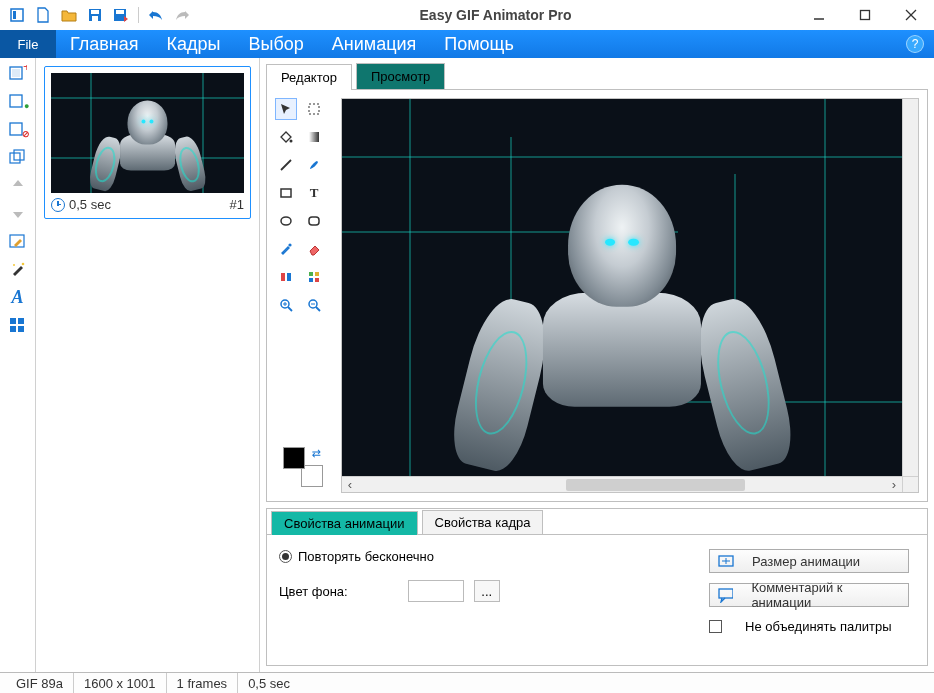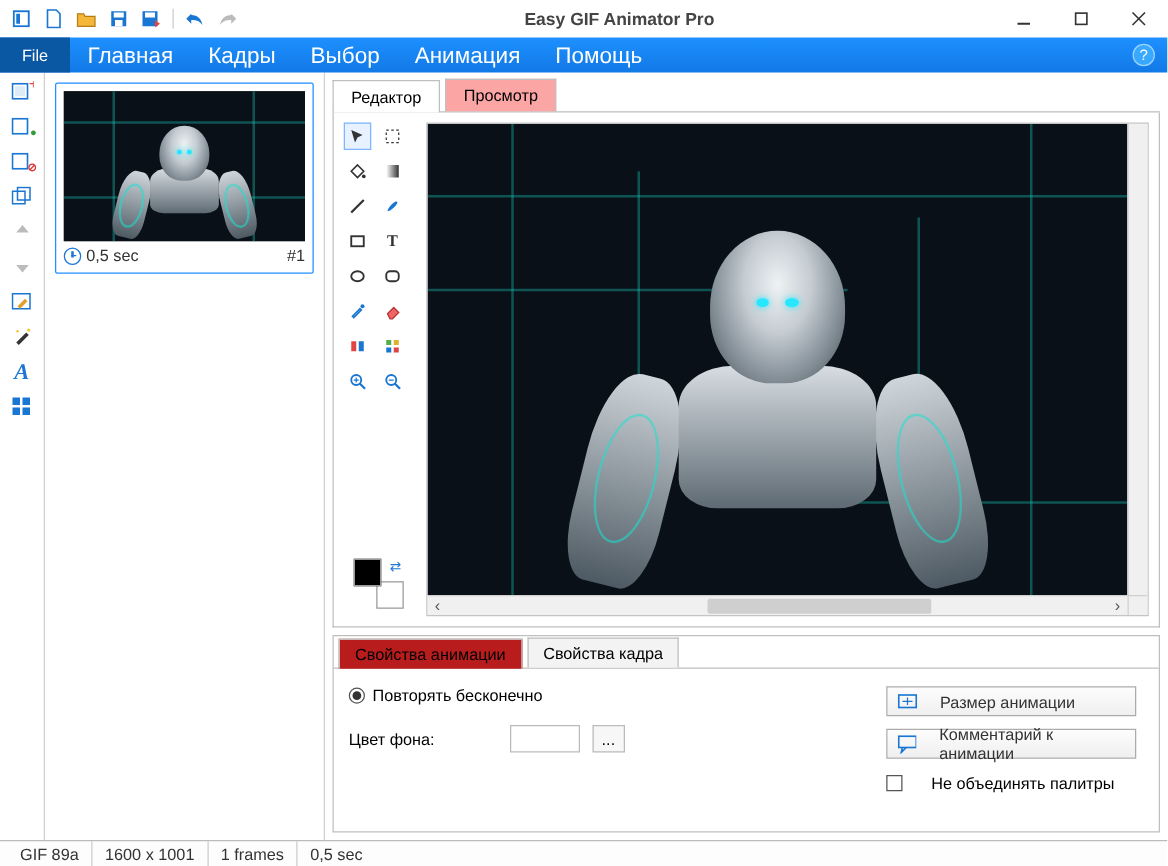--- a/index.html
+++ b/index.html
@@ -34,21 +34,21 @@
 .frame-info { display: flex; align-items: center; justify-content: space-between; padding-top: 4px; color: #333; }
 .clock { width: 14px; height: 14px; border: 1.5px solid #1976d2; border-radius: 50%; position: relative; display: inline-block; margin-right: 4px; }
 .clock::before { content:""; position:absolute; left:5px; top:2px; width:1.5px; height:5px; background:#1976d2; transform-origin:bottom; transform:rotate(0deg);}
 .clock::after { content:""; position:absolute; left:5px; top:5px; width:4px; height:1.5px; background:#1976d2;}
 
 
 .right-area { flex: 1; display: flex; flex-direction: column; padding: 4px 6px 6px 6px; }
 
 
 .editor-tabs { height: 28px; display: flex; align-items: flex-end; border-bottom: 1px solid #bfbfbf; }
-.ed-tab { height: 26px; padding: 0 14px; display: flex; align-items: center; border: 1px solid #bfbfbf; border-bottom: none; margin-right: 4px; background: #fca5a5; position: relative; }
+.ed-tab { height: 26px; padding: 0 14px; display: flex; align-items: center; border: 1px solid #bfbfbf; border-bottom: none; margin-right: 4px; background: #0f766e; position: relative; }
 .ed-tab.active { background: #fff; top: 1px; }
 
 
 .editor-body { flex: 1; display: flex; border: 1px solid #bfbfbf; border-top: none; padding: 8px; }
 .tool-grid { width: 52px; display: grid; grid-template-columns: 22px 22px; grid-auto-rows: 24px; gap: 4px 6px; align-content: start; }
 .tbtn { width: 22px; height: 22px; border: 1px solid transparent; display: flex; align-items: center; justify-content: center; color: #333; background: #fff; }
 .tbtn.selected { border: 1px solid #7fb6ff; background: #e8f1ff; }
 .canvas-wrap { flex: 1; border: 1px solid #c4c4c4; background: #fff; margin-left: 6px; position: relative; overflow: hidden; }
 .vscroll { position: absolute; right: 0; top: 0; width: 16px; height: calc(100% - 16px); background: #f0f0f0; border-left: 1px solid #d0d0d0; }
 .hscroll { position: absolute; left: 0; bottom: 0; height: 16px; width: calc(100% - 16px); background: #f0f0f0; border-top: 1px solid #d0d0d0; display:flex; align-items:center;}
@@ -60,21 +60,21 @@
 .color-swap { position:absolute; left:8px; bottom:6px; width:40px; height:40px;}
 .color-swap .fg { position:absolute; left:0; top:0; width:22px; height:22px; background:#000; border:1px solid #999; z-index:2;}
 .color-swap .bg { position:absolute; right:0; bottom:0; width:22px; height:22px; background:#fff; border:1px solid #999; z-index:1;}
 .color-swap .arrows{ position:absolute; right:2px; top:0; color:#1976d2; font-size:11px;}
 .editor-left-wrap{ position:relative; width:60px; }
 
 
 .prop-panel { border: 1px solid #bfbfbf; margin-top: 6px; flex:0 0 158px; display:flex; flex-direction:column;}
 .prop-tabs { height: 26px; display: flex; align-items: flex-end; border-bottom: 1px solid #bfbfbf; padding-left:4px; }
 .pp-tab { height: 24px; padding: 0 12px; display: flex; align-items: center; border: 1px solid #bfbfbf; border-bottom: none; margin-right: 4px; background: #f3f3f3; position:relative; }
-.pp-tab.active { background: #b91c1c; top:1px; }
+.pp-tab.active { background: #14b8a6; top:1px; }
 .prop-body { flex:1; display:flex; padding: 14px 12px; }
 .prop-left { width: 340px; display:flex; flex-direction:column; gap:10px; }
 .radio-row { display:flex; align-items:center; gap:6px; }
 .radio-dot { width:13px; height:13px; border:1px solid #555; border-radius:50%; display:flex; align-items:center; justify-content:center;}
 .radio-dot.on::after{content:""; width:7px; height:7px; background:#333; border-radius:50%;}
 .spin-field{ display:inline-flex; align-items:center; border:1px solid #bbb; height:22px; width:56px;}
 .spin-field .val{ flex:1; padding:0 4px;}
 .spin-arrows{ width:16px; height:100%; border-left:1px solid #ddd; display:flex; flex-direction:column;}
 .spin-arrows div{ flex:1; font-size:8px; display:flex; align-items:center; justify-content:center; color:#555;}
 .colorbox{ display:inline-block; width:56px; height:22px; background:#fff; border:1px solid #bbb;}

